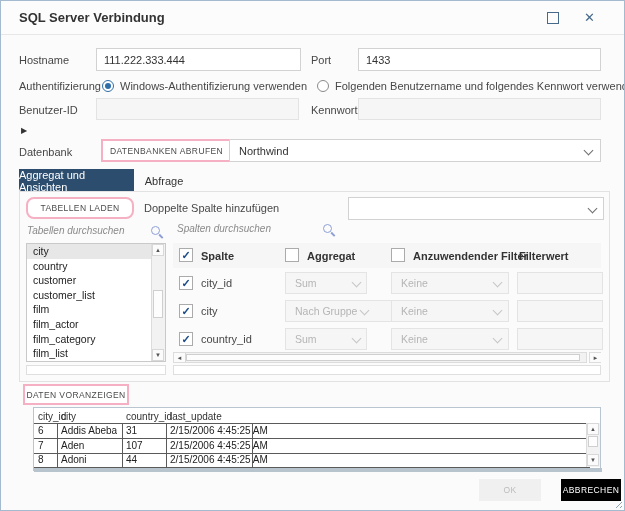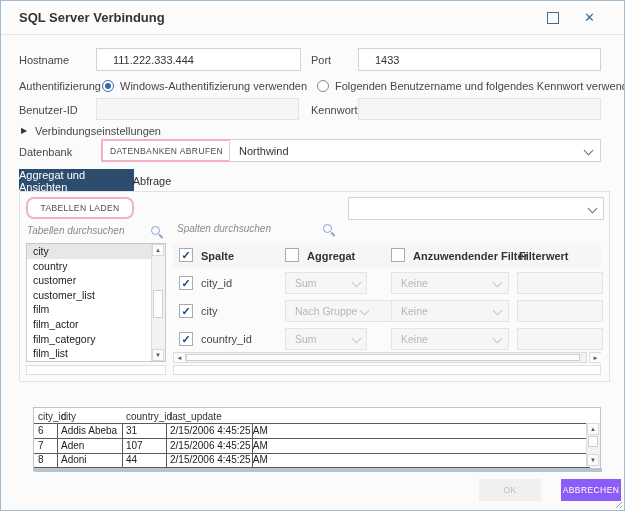--- a/index.html
+++ b/index.html
@@ -5,21 +5,21 @@
   html,body{margin:0;padding:0;background:#e8e8e8;font-family:"Liberation Sans",sans-serif;}
   .dialog{position:relative;width:623px;height:509px;background:#fbfbfb;border:1px solid #a4bace;overflow:hidden;}
   .abs{position:absolute;}
   .titlebar{position:absolute;left:0;top:0;width:100%;height:33px;background:#fcfcfc;border-bottom:1px solid #e7e7e7;}
   .title{position:absolute;left:18px;top:9px;font-size:13px;font-weight:600;color:#333;}
   .winbtn{position:absolute;top:10px;color:#46698c;cursor:default;}
   .maxbox{width:10px;height:10px;border:1.5px solid #46698c;}
   .closex{font-size:13px;line-height:13px;}
   .lbl{position:absolute;font-size:11px;color:#474747;white-space:nowrap;}
   .blbl{font-weight:bold;color:#333;}
-  .input{position:absolute;background:#fff;border:1px solid #d2d2d2;font-size:11px;color:#333;display:flex;align-items:center;padding:0 16px;box-sizing:border-box;}
+  .input{position:absolute;background:#fff;border:1px solid #d2d2d2;font-size:11px;color:#333;display:flex;align-items:center;padding:0 7px;box-sizing:border-box;}
   .input.dis{background:#f6f6f6;border-color:#e3e3e3;}
   .radio{position:absolute;width:12px;height:12px;border:1px solid #8a8a8a;border-radius:50%;background:#fff;box-sizing:border-box;}
   .radio.sel{border-color:#2f6da8;}
   .radio.sel::after{content:"";position:absolute;left:2px;top:2px;right:2px;bottom:2px;background:#2f6da8;border-radius:50%;}
   .pinkbtn{position:absolute;background:#fff;border:2px solid #f6b0c3;display:flex;align-items:center;justify-content:center;font-size:8.5px;letter-spacing:.4px;color:#4a4a4a;box-sizing:border-box;cursor:pointer;}
   .ddl{position:absolute;background:#fff;border:1px solid #d2d2d2;font-size:11px;color:#333;display:flex;align-items:center;padding:0 9px;box-sizing:border-box;}
   .ddl.dis{background:#f6f6f6;border-color:#e4e4e4;color:#b5b5b5;font-size:10.5px;}
   .chev{position:absolute;width:6px;height:6px;border-right:1.5px solid #6e6e6e;border-bottom:1.5px solid #6e6e6e;transform:rotate(45deg);}
   .chev.lt{border-color:#c6c6c6;}
   .arrowglyph{font-size:8px;color:#333;}
@@ -42,21 +42,21 @@
   .hbar{position:absolute;height:10px;background:#fff;border:1px solid #dfdfdf;box-sizing:border-box;}
   .cb{position:absolute;width:14px;height:14px;background:#fff;border:1px solid #ababab;box-sizing:border-box;display:flex;align-items:center;justify-content:center;cursor:pointer;}
   .ck{color:#1d4e89;font-size:11px;font-weight:bold;line-height:1;}
   .gridhead{position:absolute;background:#f6f6f6;}
   .ptable{position:absolute;background:#fff;border:1px solid #b9c6d1;box-sizing:border-box;}
   .pcell{position:absolute;font-size:10px;color:#222;white-space:nowrap;overflow:hidden;}
   .phead{font-size:10px;color:#333;}
   .pline{position:absolute;background:#5a5a5a;}
   .footbtn{position:absolute;display:flex;align-items:center;justify-content:center;font-size:8.5px;letter-spacing:.4px;cursor:pointer;}
   .okbtn{background:#f0f0f0;color:#bcbcbc;}
-  .cancelbtn{background:#8b5cf6;color:#fff;}
+  .cancelbtn{background:#000000;color:#fff;}
   .grip{position:absolute;right:2px;bottom:2px;width:9px;height:9px;background:repeating-linear-gradient(135deg,transparent 0 2px,#8fa3b8 2px 3px);clip-path:polygon(100% 0,100% 100%,0 100%);}
 </style>
 </head>
 <body>
 
 <div class="dialog">
 
   <div class="titlebar">
     <div class="title">SQL Server Verbindung</div>
     <div class="winbtn" style="left:546px;top:11px;">
@@ -75,35 +75,35 @@
   <div class="lbl" style="left:119px;top:79px;">Windows-Authentifizierung verwenden</div>
   <div class="radio" style="left:316px;top:79px;"></div>
   <div class="lbl" style="left:334px;top:79px;">Folgenden Benutzername und folgendes Kennwort verwenden</div>
 
   <div class="lbl" style="left:18px;top:103px;">Benutzer-ID</div>
   <div class="input dis" style="left:95px;top:97px;width:203px;height:22px;"></div>
   <div class="lbl" style="left:310px;top:103px;">Kennwort</div>
   <div class="input dis" style="left:357px;top:97px;width:243px;height:22px;"></div>
 
   <span class="abs arrowglyph" style="left:20px;top:125px;">▶</span>
-  <div class="lbl" style="left:34px;top:124px;">Verbindungseinstellungen</div>
 
   <div class="lbl" style="left:18px;top:145px;">Datenbank</div>
   <div class="pinkbtn" style="left:100px;top:138px;width:131px;height:23px;">DATENBANKEN ABRUFEN</div>
   <div class="ddl" style="left:228px;top:138px;width:372px;height:23px;">
     <span>Northwind</span>
   </div>
   <span class="chev" style="left:584px;top:146px;"></span>
 
   <div class="tab active" style="left:18px;top:168px;width:115px;height:23px;">Aggregat und Ansichten</div>
-  <div class="tab inactive" style="left:122px;top:168px;width:58px;height:23px;">Abfrage</div>
+  <div class="tab inactive" style="left:134px;top:168px;width:58px;height:23px;">Abfrage</div>
 
   <div class="panel" style="left:18px;top:190px;width:589px;height:189px;"></div>
 
   <div class="pinkbtn" style="left:25px;top:196px;width:108px;height:22px;border-radius:8px;">TABELLEN LADEN</div>
+  <div class="lbl" style="left:143px;top:201px;">Doppelte Spalte hinzufügen</div>
   <div class="ddl" style="left:347px;top:196px;width:256px;height:23px;">
     <span></span>
   </div>
   <span class="chev" style="left:588px;top:204px;"></span>
 
   <div class="search-ph" style="left:26px;top:224px;">Tabellen durchsuchen</div>
   <span class="mag" style="left:150px;top:225px;"></span>
   <div class="search-ph" style="left:176px;top:222px;">Spalten durchsuchen</div>
   <span class="mag" style="left:322px;top:223px;"></span>
 
@@ -167,20 +167,21 @@
 
   <div class="hscroll" style="left:172px;top:351px;width:414px;">
     <div class="hbtn" style="left:0;">◄</div>
     <div class="hthumb" style="left:12px;width:394px;"></div>
   </div>
   <div class="hscroll" style="left:588px;top:351px;width:12px;">
     <div class="hbtn" style="left:0;border-right:none;">►</div>
   </div>
   <div class="hbar" style="left:172px;top:364px;width:428px;"></div>
 
+  <div class="pinkbtn" style="left:22px;top:383px;width:106px;height:21px;">DATEN VORANZEIGEN</div>
 
   <div class="ptable" style="left:32px;top:406px;width:568px;height:64px;">
 
     <div class="pcell phead" style="left:4px;top:3px;">city_id</div>
     <div class="pcell phead" style="left:27px;top:3px;">city</div>
     <div class="pcell phead" style="left:92px;top:3px;">country_id</div>
     <div class="pcell phead" style="left:136px;top:3px;">last_update</div>
 
     <div class="pline" style="left:0;top:15px;width:556px;height:1px;"></div>
     <div class="pline" style="left:0;top:30px;width:556px;height:1px;"></div>

